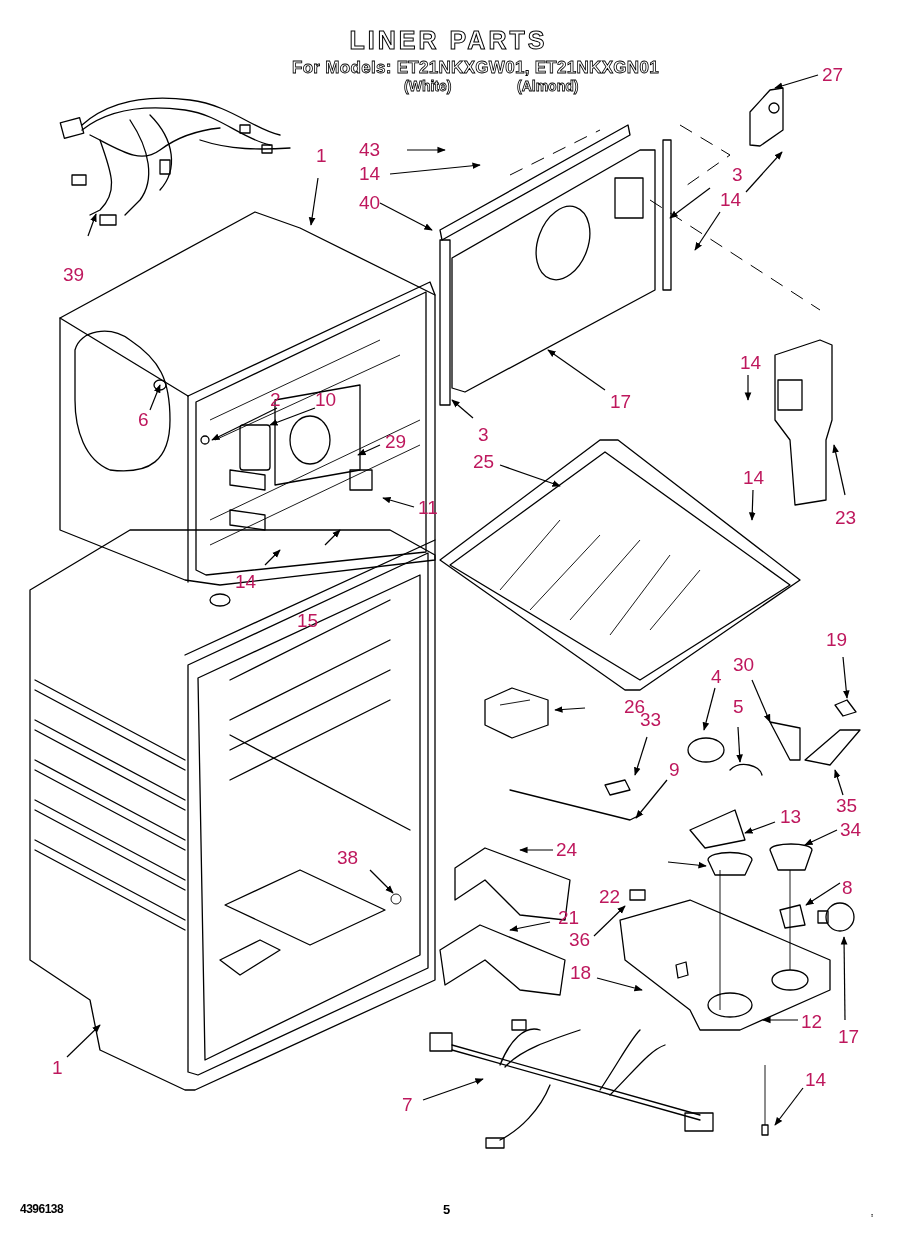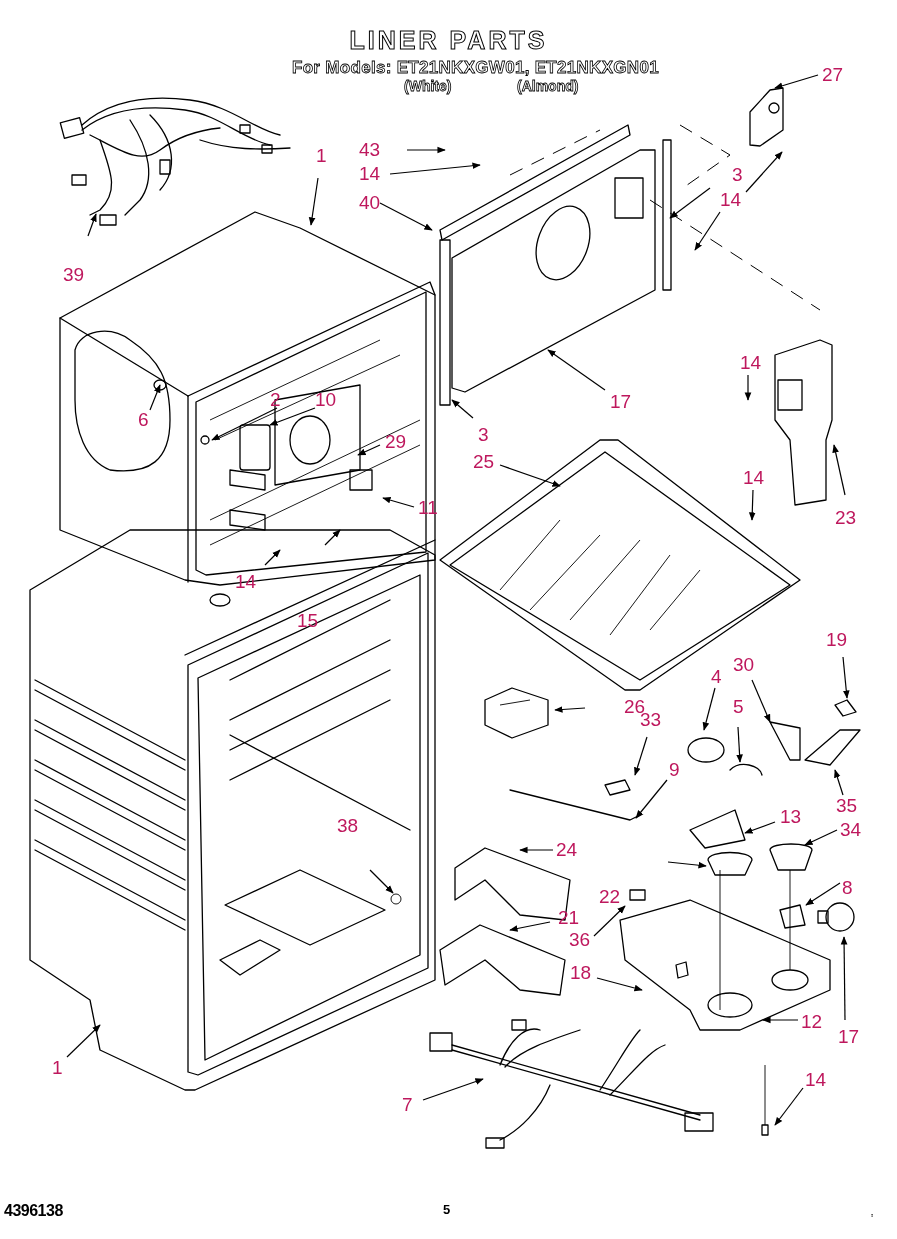--- a/index.html
+++ b/index.html
@@ -5,21 +5,21 @@
   html, body { margin:0; padding:0; background:#ffffff; }
   body { width:897px; height:1239px; position:relative; overflow:hidden; font-family:"Liberation Sans", sans-serif; color:#000; }
   .title { position:absolute; left:0; width:897px; top:26px; text-align:center; font-size:25px; font-weight:bold; letter-spacing:3px;
            color:#fff; -webkit-text-stroke:1px #000; text-stroke:1px #000; }
   .models { position:absolute; left:292px; top:58px; font-size:17px; font-weight:bold; color:#fff; -webkit-text-stroke:0.8px #000; letter-spacing:0.3px; }
   .variant { position:absolute; top:78px; font-size:14px; font-weight:bold; color:#fff; -webkit-text-stroke:0.8px #000; }
   .variant.white { left:404px; }
   .variant.almond { left:517px; }
   svg.diagram { position:absolute; left:0; top:0; }
   .callout { position:absolute; font-size:19px; line-height:19px; color:#be185d; font-family:Liberation Sans, sans-serif; }
-  .footer-doc { position:absolute; left:4px; top:1202px; font-size:16px; font-weight:bold; font-family:"Liberation Sans Narrow","Liberation Sans", sans-serif; letter-spacing:-0.5px;}
+  .footer-doc { position:absolute; left:20px; top:1202px; font-size:12px; font-weight:bold; font-family:"Liberation Sans Narrow","Liberation Sans", sans-serif; letter-spacing:-0.5px;}
   .footer-page { position:absolute; left:443px; top:1202px; font-size:13px; font-weight:bold; }
   .footer-mark { position:absolute; left:871px; top:1212px; font-size:6px; }
   .part { fill:none; stroke:#000; stroke-width:1.3; stroke-linejoin:round; stroke-linecap:round; }
   .thin { fill:none; stroke:#000; stroke-width:0.9; }
   .dash { fill:none; stroke:#000; stroke-width:1; stroke-dasharray:14 10; }
   .lead { stroke:#000; stroke-width:1.2; fill:none; }
   .white { fill:#fff; stroke:#000; stroke-width:1.3; }
 </style>
 </head>
 <body>
@@ -243,21 +243,21 @@
 <div class="callout" style="left:733px;top:655px;">30</div>
 <div class="callout" style="left:711px;top:667px;">4</div>
 <div class="callout" style="left:733px;top:697px;">5</div>
 <div class="callout" style="left:640px;top:710px;">33</div>
 <div class="callout" style="left:669px;top:760px;">9</div>
 <div class="callout" style="left:836px;top:796px;">35</div>
 <div class="callout" style="left:780px;top:807px;">13</div>
 <div class="callout" style="left:840px;top:820px;">34</div>
 <div class="callout" style="left:599px;top:848px;margin-top:39px;">22</div>
 <div class="callout" style="left:556px;top:840px;">24</div>
-<div class="callout" style="left:337px;top:816px;text-align:right;">38</div>
+<div class="callout" style="left:337px;top:848px;text-align:right;">38</div>
 <div class="callout" style="left:842px;top:878px;">8</div>
 <div class="callout" style="left:558px;top:908px;">21</div>
 <div class="callout" style="left:569px;top:930px;">36</div>
 <div class="callout" style="left:570px;top:963px;">18</div>
 <div class="callout" style="left:838px;top:1027px;">17</div>
 <div class="callout" style="left:801px;top:1012px;">12</div>
 <div class="callout" style="left:52px;top:1058px;">1</div>
 <div class="callout" style="left:402px;top:1095px;">7</div>
 <div class="callout" style="left:805px;top:1070px;">14</div>
 

